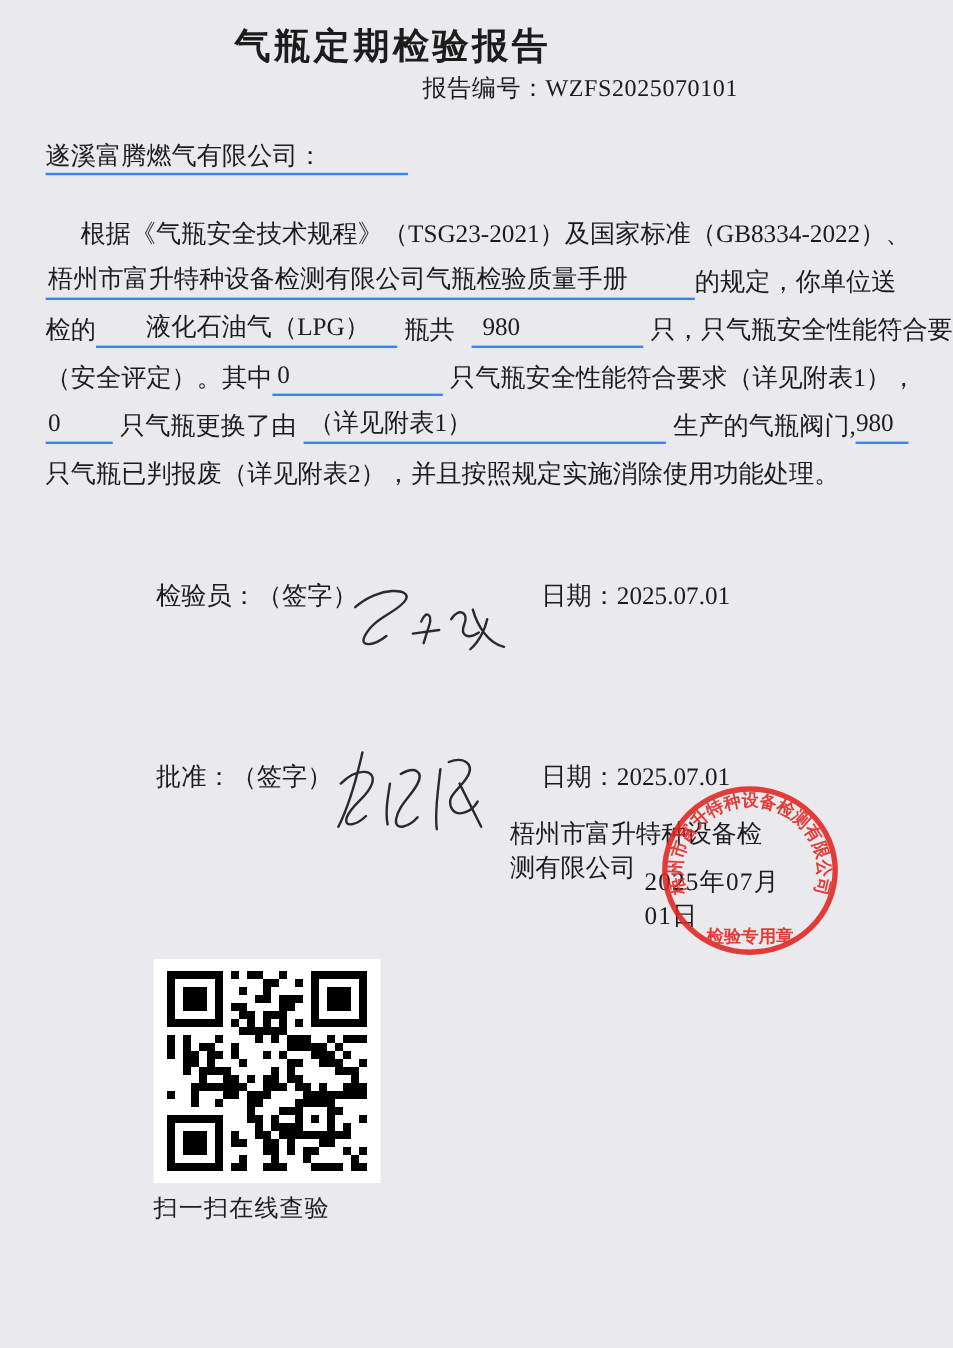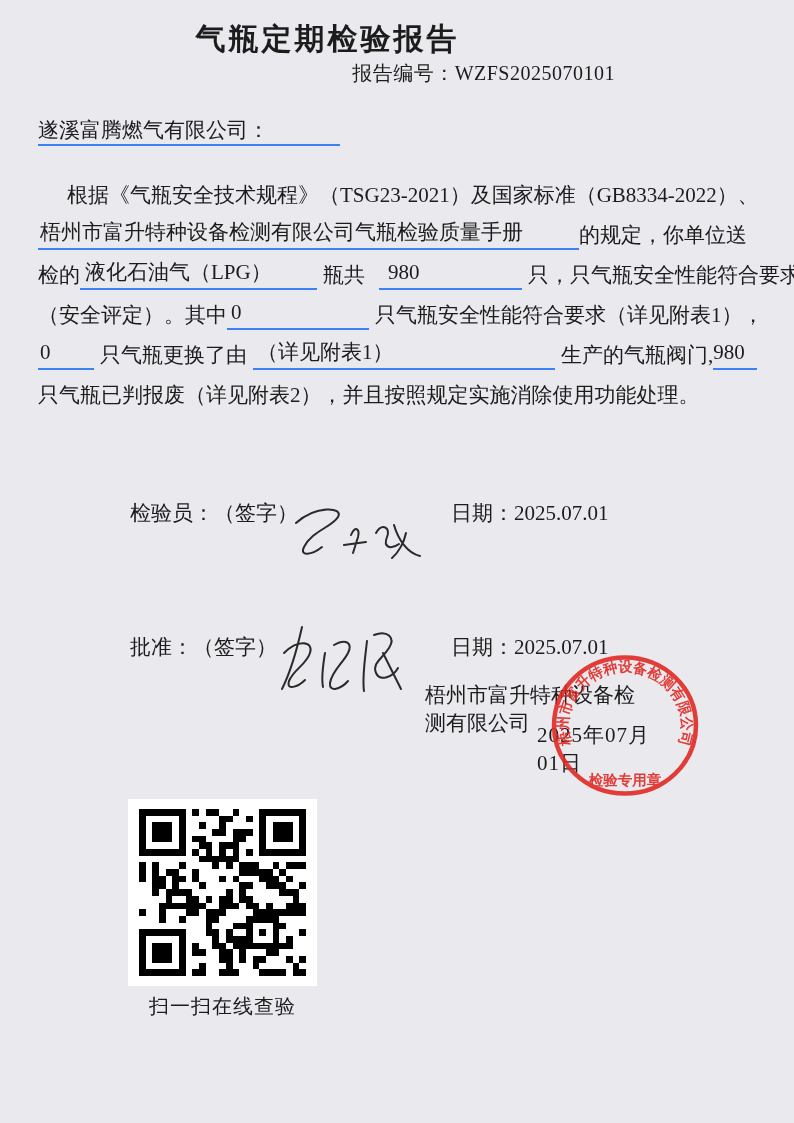--- a/index.html
+++ b/index.html
@@ -27,21 +27,21 @@
   .para{position:absolute;top:175px;left:38px;width:736px;font-size:21px;}
   .para .line{height:40px;line-height:40px;white-space:nowrap;}
   .para .indent{padding-left:29px;}
   .blank{
     display:inline-block;vertical-align:bottom;
     border-bottom:2px solid #3b82f6;
     padding-bottom:2px;line-height:24px;
   }
   .para .blank{line-height:28px;margin-bottom:5px;}
   .b-l2{min-width:539px;padding-left:2px;}
-  .b-l3a{min-width:232px;padding-left:5px;}
+  .b-l3a{min-width:232px;padding-left:19px;text-align:center;}
   .b-l3b{min-width:134px;padding-left:9px;}
   .b-l4{min-width:138px;padding-left:4px;}
   .b-l5a{min-width:54px;padding-left:2px;}
   .b-l5b{min-width:298px;padding-left:4px;}
   .b-l5c{min-width:44px;}
   .gap-s{margin-left:6px;}
   .gap-m{margin-right:14px;}
 
   .sig-row{position:absolute;left:0;width:794px;font-size:21px;}
   .sig-row .lab{position:absolute;left:130px;top:0;}
@@ -53,21 +53,21 @@
 
   .stamp{position:absolute;left:548px;top:652px;width:154px;height:147px;opacity:.88;}
 
   .qr-box{
     position:absolute;left:128px;top:799px;width:189px;height:187px;
     background:#ffffff;
   }
   .qr-box svg{position:absolute;left:10px;top:10px;width:169px;height:167px;}
   .qr-caption{
     position:absolute;top:993px;left:128px;width:189px;
-    text-align:center;font-size:20px;letter-spacing:1px;
+    font-size:20px;letter-spacing:1px;
   }
   .footer{position:absolute;top:1082px;right:20px;font-size:20px;letter-spacing:.5px;}
 </style>
 </head>
 <body>
 
 <div class="page">
 
   <div class="title">气瓶定期检验报告</div>
 
@@ -77,21 +77,21 @@
 
   <div class="para">
     <div class="line indent"><span>根据《气瓶安全技术规程》（TSG23-2021）及国家标准（GB8334-2022）、</span></div>
     <div class="line"><span class="blank b-l2">梧州市富升特种设备检测有限公司气瓶检验质量手册</span><span>的规定，你单位送</span></div>
     <div class="line"><span>检的</span><span class="blank b-l3a">液化石油气（LPG）</span><span class="gap-s gap-m">瓶共</span><span class="blank b-l3b">980</span><span class="gap-s">只，只气瓶安全性能符合要求</span></div>
     <div class="line"><span>（安全评定）。其中</span><span class="blank b-l4">0</span><span class="gap-s">只气瓶安全性能符合要求（详见附表1），</span></div>
     <div class="line"><span class="blank b-l5a">0</span><span class="gap-s">只气瓶更换了由</span><span class="blank b-l5b gap-s">（详见附表1）</span><span class="gap-s">生产的气瓶阀门,</span><span class="blank b-l5c">980</span></div>
     <div class="line"><span>只气瓶已判报废（详见附表2），并且按照规定实施消除使用功能处理。</span></div>
   </div>
 
-  <div class="sig-row" style="top:499px;height:70px;">
+  <div class="sig-row" style="top:482px;height:70px;">
     <span class="lab">检验员：（签字）</span>
     <svg class="sig-svg" style="left:288px;top:4px;" width="140" height="62" viewBox="0 0 140 62">
       <g fill="none" stroke="#2a2a2a" stroke-width="2" stroke-linecap="round">
         <path d="M8,20 C28,2 56,4 50,14 C44,24 24,28 16,44 C11,54 24,52 34,44"></path>
         <path d="M63,32 C67,22 72,26 70,34 L65,50 M56,42 L78,39"></path>
         <path d="M88,30 C94,20 103,24 99,34 C95,44 102,47 111,41"></path>
         <path d="M106,22 C110,36 119,50 132,53 M118,30 C116,40 110,50 104,55"></path>
       </g>
     </svg>
     <span class="date"><span>日期：</span><span>2025.07.01</span></span>

